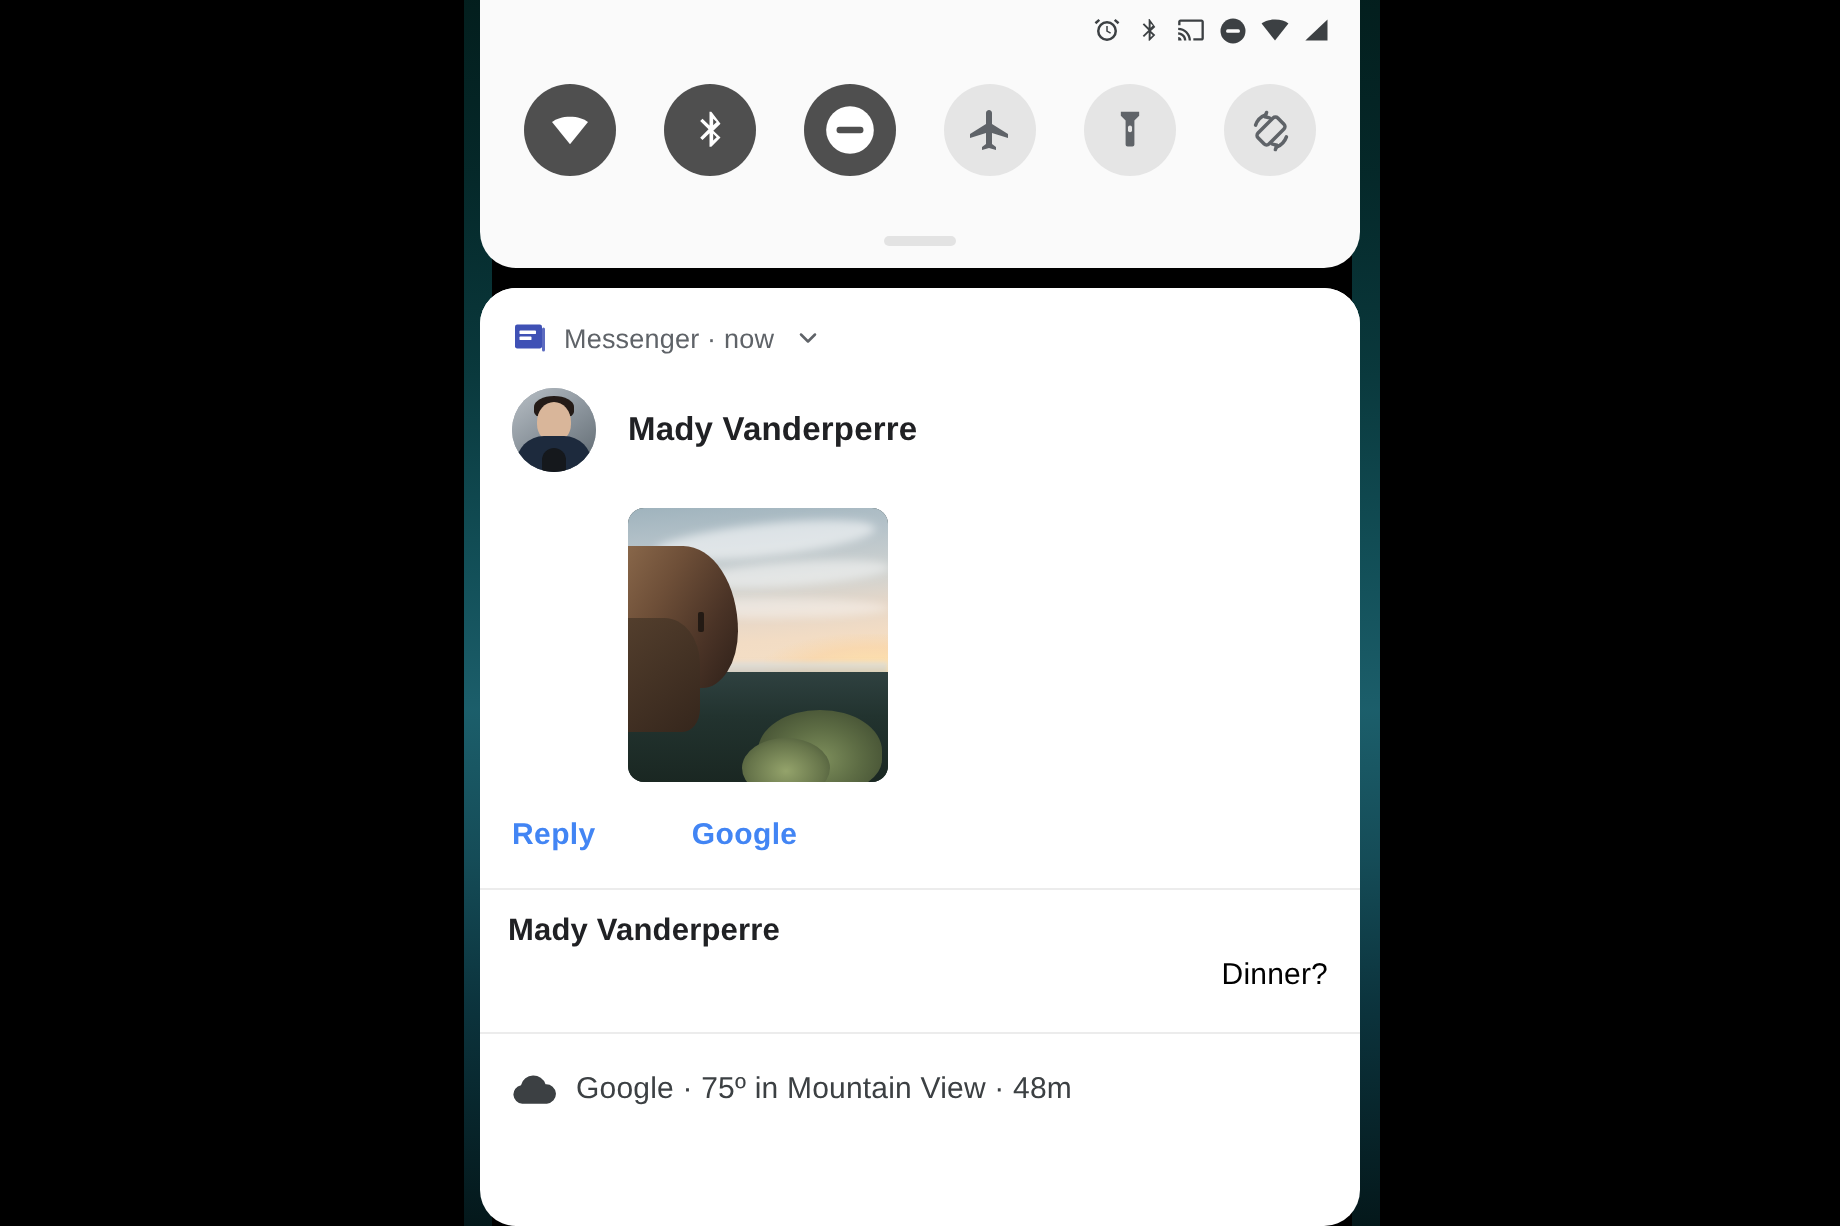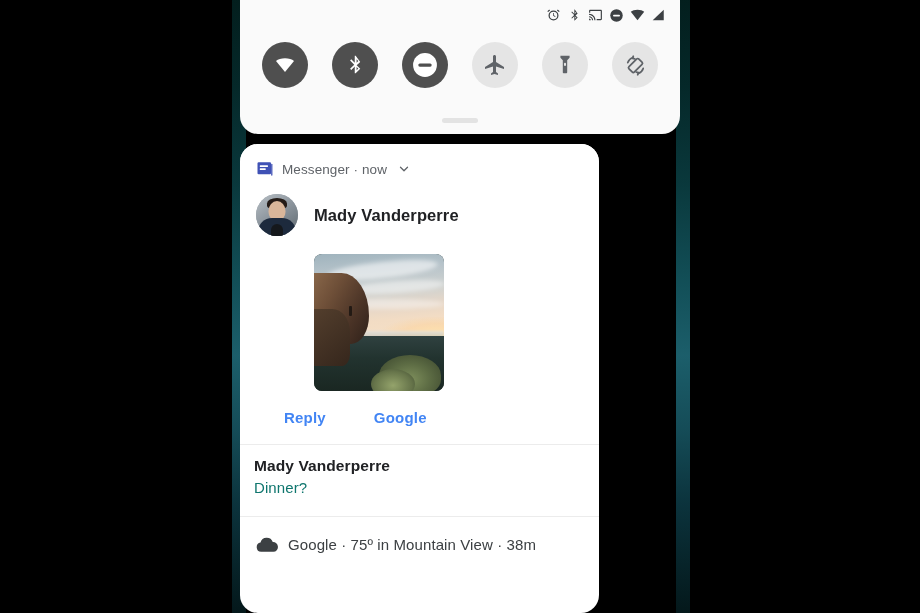--- a/index.html
+++ b/index.html
@@ -113,21 +113,21 @@
     height: 5px;
     border-radius: 3px;
     background: #e3e3e3;
   }
 
   
   #notification-shade {
     position: absolute;
     left: 0;
     top: 144px;
-    width: 359px;
+    width: 440px;
     height: 469px;
     background: #ffffff;
     border-radius: 18px 18px 18px 18px;
     overflow: hidden;
   }
 
   .notification {
     position: relative;
     background: #ffffff;
   }
@@ -318,21 +318,20 @@
   .ph-bush2 {
     position:absolute; right:22%; bottom:-6%; width:34%; height:22%;
     background: radial-gradient(ellipse at 50% 55%, #94a36b 0%, #66744a 60%, #3d4930 100%);
     border-radius: 50%;
   }
 
   .actions {
     display: flex;
     gap: 48px;
     padding: 18px 0 18px 16px;
-    margin-left: 28px;
   }
   .action-btn {
     font-size: 15px;
     font-weight: bold;
     color: #4285f4;
     letter-spacing: 0.2px;
     background: none;
     border: none;
     padding: 0;
     font-family: "Liberation Sans", sans-serif;
@@ -345,22 +344,23 @@
   }
   .gm-sender {
     font-size: 15.5px;
     font-weight: bold;
     color: #202124;
     margin-bottom: 4px;
     letter-spacing: 0.1px;
   }
   .gm-subject {
     font-size: 15px;
-    color: #0f766e;
+    color: #000000;
     letter-spacing: 0.1px;
+    text-align: right;
   }
 
   
   #google-row {
     display: flex;
     align-items: center;
     gap: 10px;
     padding: 18px 16px 18px 16px;
   }
   .cloud-icon {
@@ -557,18 +557,18 @@
 
     <div class="divider"></div>
 
     <div class="notification">
       <div id="google-row">
         <span class="cloud-icon">
           <svg width="22" height="17" viewBox="0 0 24 18" fill="currentColor">
             <path d="M19 17H5.6A5.1 5.1 0 0 1 4.9 6.9 7 7 0 0 1 18.3 6.4 5.3 5.3 0 0 1 19 17z"></path>
           </svg>
         </span>
-        <span class="google-text">Google · 75º in Mountain View · 38m</span>
+        <span class="google-text">Google · 75º in Mountain View · 48m</span>
       </div>
     </div>
 
   </div>
 </div>
 
 </body></html>

